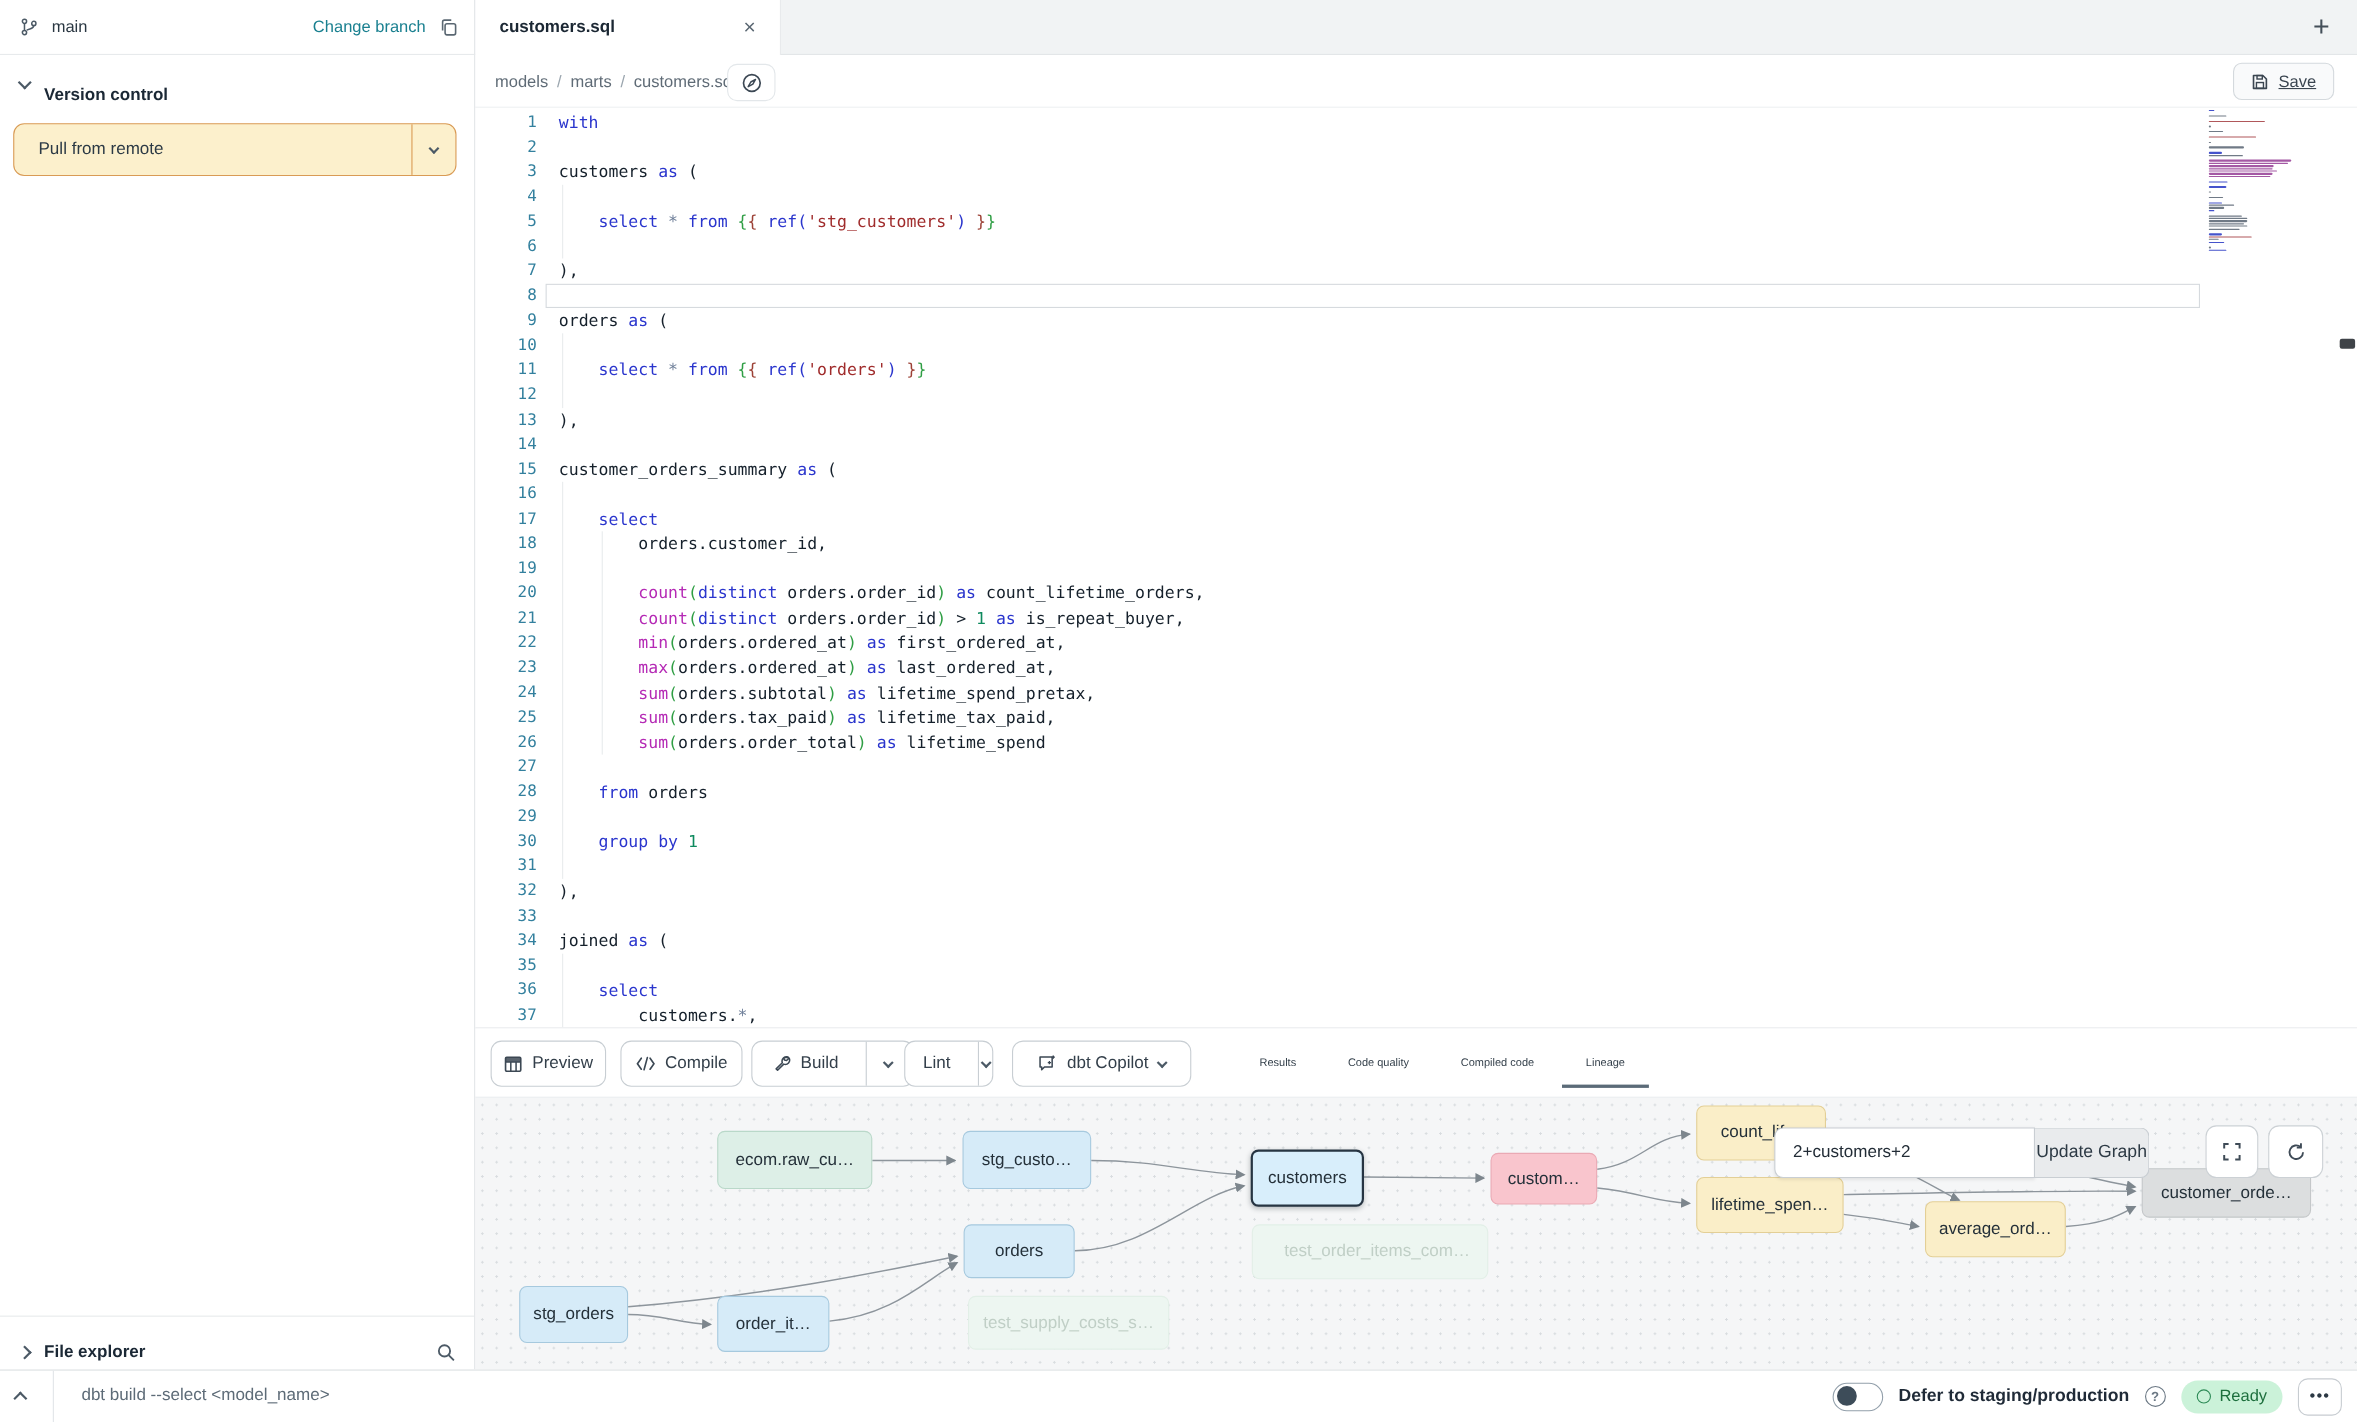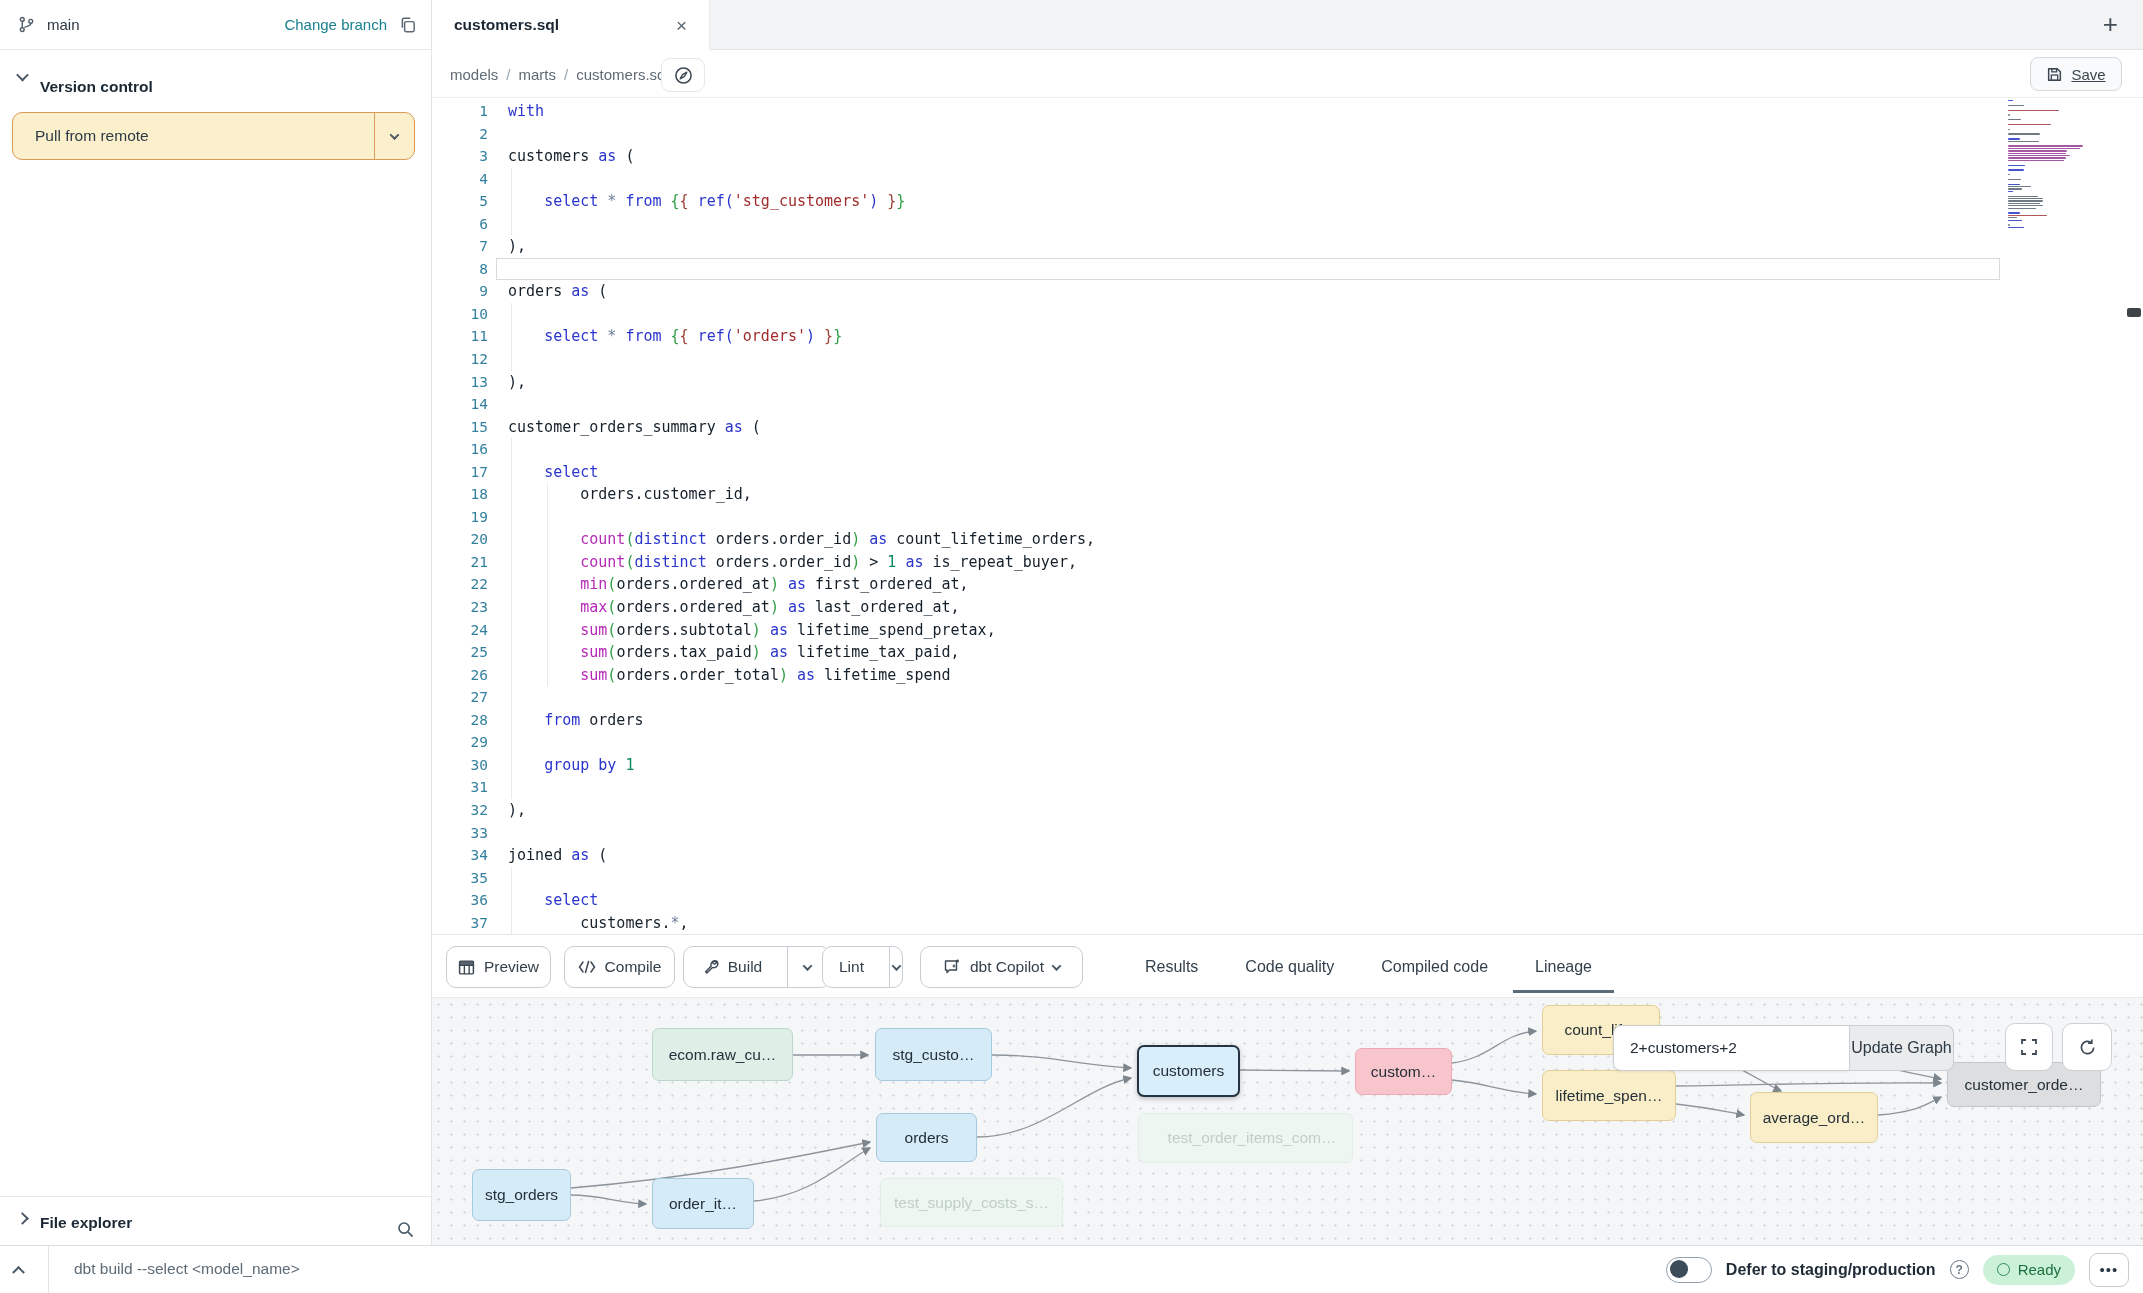--- a/index.html
+++ b/index.html
@@ -14,21 +14,21 @@
                 display:flex; align-items:center; padding:0 14px 0 18px; gap:12px; }
   .branch-name { font-size:15px; color:#2a3742; }
   .change-branch { margin-left:auto; color:#1a8090; font-size:15px; cursor:pointer; }
   .vc-row { left:0; top:58px; width:431px; height:36px; display:flex; align-items:center; padding:0 18px; gap:13px; }
   .vc-title { font-weight:bold; font-size:15.5px; color:#1b2835;margin-top:21px; }
   .pull-btn { left:12px; top:112px; width:403px; height:48px; background:#fcf0cc;
               border:1.5px solid #d99b55; border-radius:10px; display:flex; align-items:center; cursor:pointer; }
   .pull-label { padding-left:22px; font-size:15.5px; color:#2c3a45; flex:1; }
   .pull-split { width:40px; height:100%; border-left:1px solid #d99b55; display:flex; align-items:center; justify-content:center; }
   .fe-row { left:0; top:1196px; width:431px; height:49px; border-top:1px solid #e7eaec;
-            display:flex; padding:17px 16px 0 18px; gap:13px; }
+            display:flex; align-items:center; padding:17px 16px 0 18px; gap:13px; }
   .fe-title { font-weight:bold; font-size:15.5px; color:#1b2835; flex:1; }
 
   
   .chev { display:inline-block; width:9px; height:9px; border-right:2px solid #4c5a66; border-bottom:2px solid #4c5a66; }
   .chev.down { transform:rotate(45deg) translate(-1px,-1px); }
   .chev.right { transform:rotate(-45deg); }
   .chev.up { transform:rotate(225deg) translate(-2px,-2px); }
   .chev.sm { width:7px; height:7px; }
 
   
@@ -68,21 +68,21 @@
   .vscroll-thumb { position:absolute; left:1695px; top:210px; width:14px; height:9px; background:#3f4348; border-radius:2px; }
 
   
   .toolband { left:432px; top:935px; width:1711px; height:63px; background:#fff; border-bottom:1px solid #e8ebed; }
   .tbtn { position:absolute; top:11px; height:42px; background:#fff; border:1px solid #c8ced3; border-radius:10px;
           display:flex; align-items:center; justify-content:center; gap:9px; font-size:15.5px; color:#333f4a; cursor:pointer; }
   .tbtn .seg { height:100%; display:flex; align-items:center; justify-content:center; }
   .tbtn .seg.main { padding:0 16px; gap:9px; }
   .tbtn .seg.arrow { width:40px; border-left:1px solid #c8ced3; }
   .rtabs { position:absolute; left:713px; top:0; height:63px; display:flex; gap:47px; align-items:center; }
-  .rtab { position:relative; font-size:16px; color:#333f4a; cursor:pointer; white-space:nowrap; }
+  .rtab { position:relative; font-size:10px; color:#333f4a; cursor:pointer; white-space:nowrap; }
   .rtab.active::after { content:''; position:absolute; left:-22px; right:-22px; bottom:-17px; height:3px; background:#5b6b78; }
 
   
   .lineage { left:432px; top:998px; width:1711px; height:247px; background:#f5f6f7;
              background-image:radial-gradient(#d8dcdf 1.1px, transparent 1.1px); background-size:13px 13px; overflow:hidden; }
   .lineage svg.wires { position:absolute; left:0; top:0; }
   .lnode { position:absolute; border-radius:7px; display:flex; align-items:center; justify-content:center;
            font-size:15.5px; color:#243039; border:1px solid transparent; cursor:pointer; white-space:nowrap; overflow:hidden; padding:0 10px; }
   .lnode.blue   { background:#d6ebf8; border-color:#a6c9de; }
   .lnode.mint   { background:#ddefe7; border-color:#b9d8c9; }

